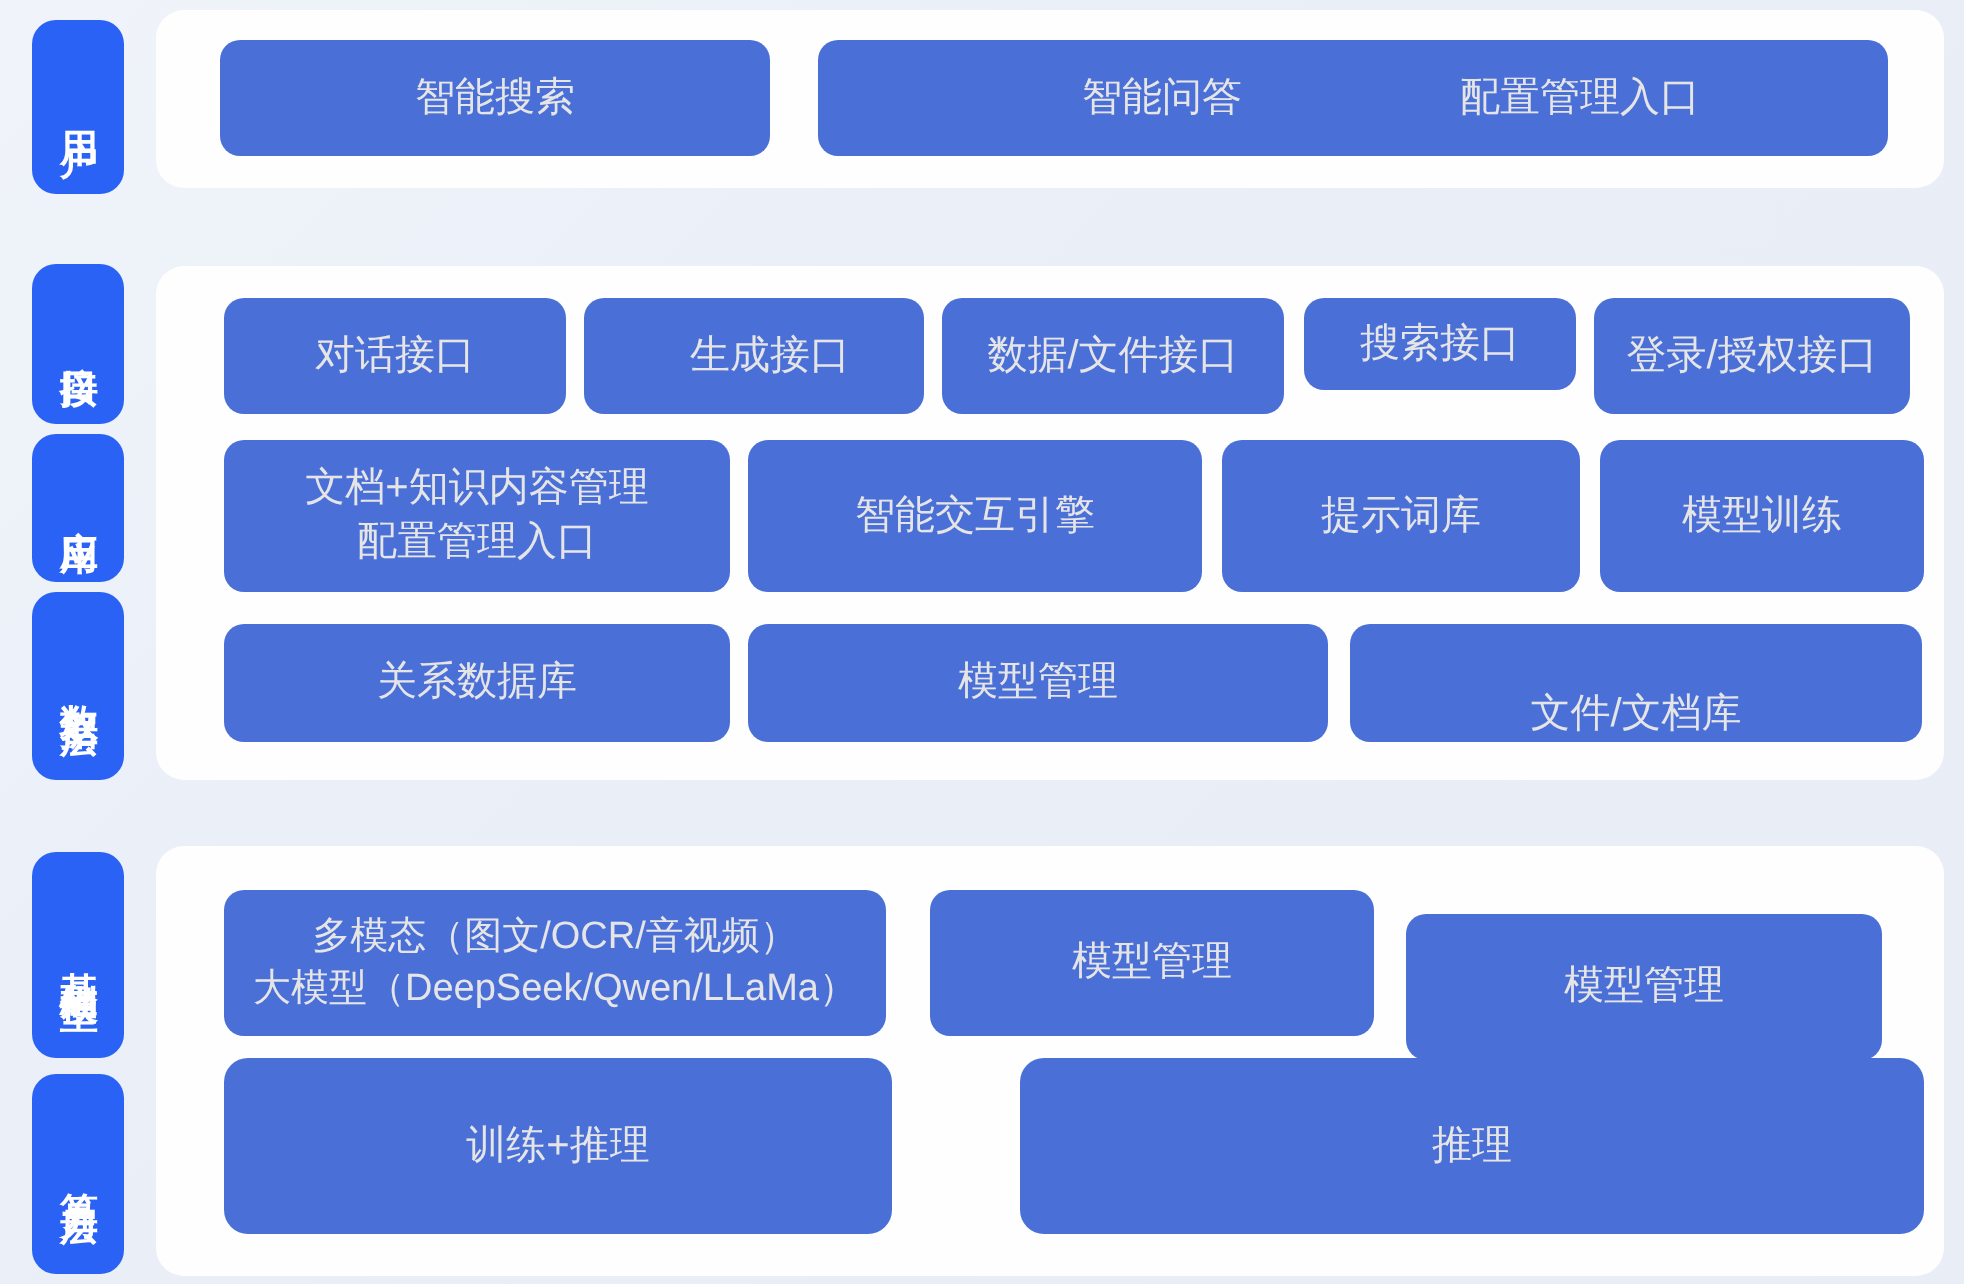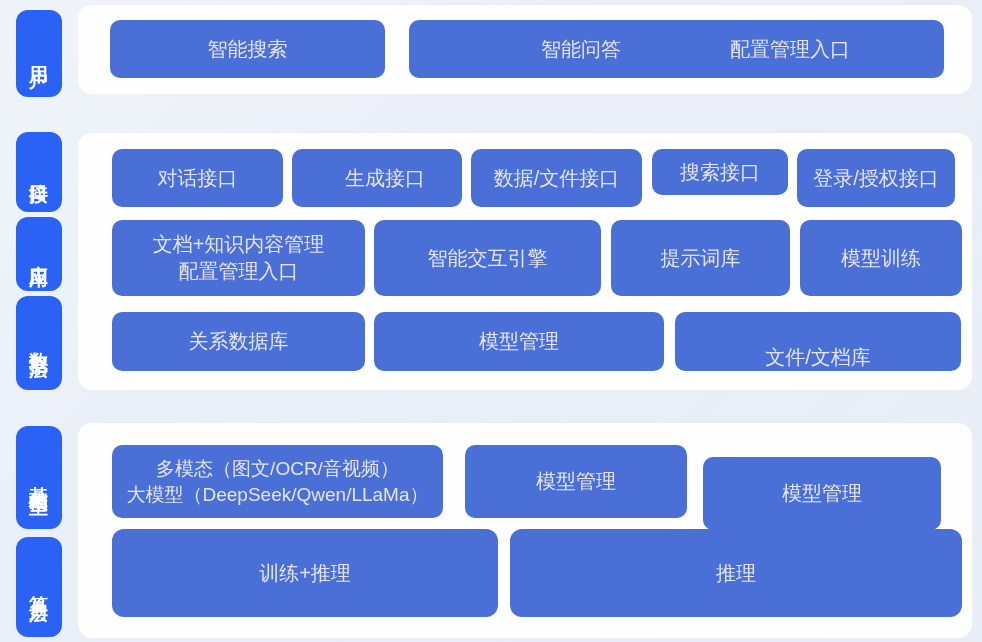--- a/index.html
+++ b/index.html
@@ -140,20 +140,20 @@
     <span>多模态（图文/OCR/音视频）</span>
     <span>大模型（DeepSeek/Qwen/LLaMa）</span>
   </div>
   <div class="node" style="left:465px; top:445px; width:222px; height:73px;">
       <span>模型管理</span>
     </div>
   <div class="node" style="left:703px; top:445px; width:238px; height:73px;margin-top:12px;">
       <span>模型管理</span>
     </div>
 
-  <div class="node big" style="left:112px; top:529px; width:386px; height:88px;">
+  <div class="node big" style="left:112px; top:529px; width:334px; height:88px;">
       <span>训练+推理</span>
     </div>
   <div class="node big" style="left:510px; top:529px; width:452px; height:88px;">
       <span>推理</span>
     </div>
 
 </div>
 
 </body></html>

